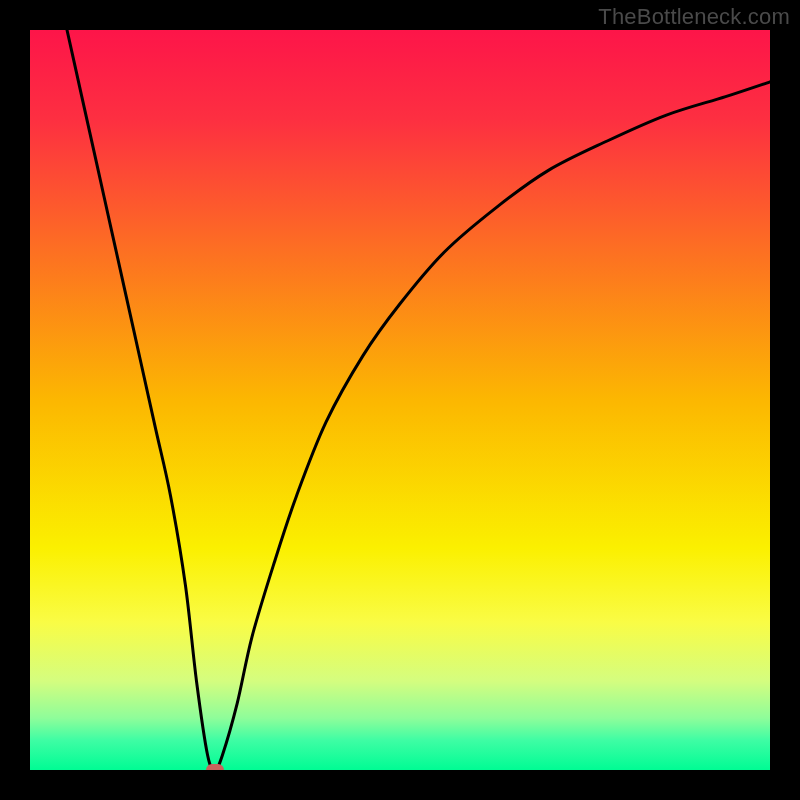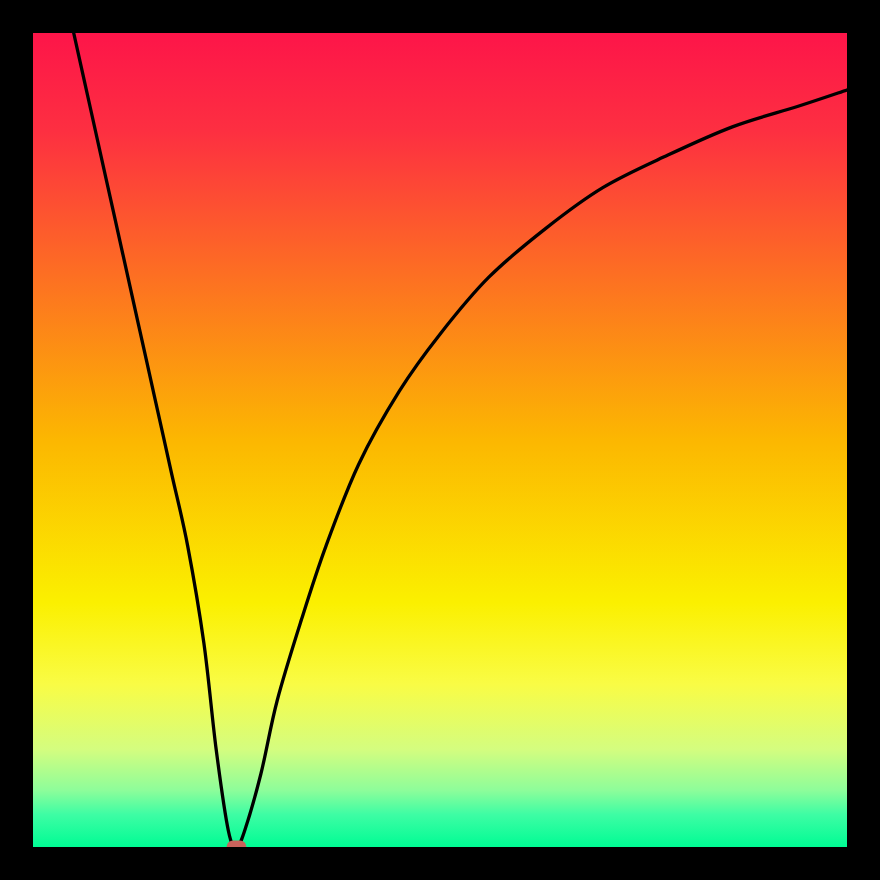--- a/index.html
+++ b/index.html
@@ -57,20 +57,21 @@
     background: #c9635c;
     border-radius: 7px;
     z-index: 6;
     transform: translate(-50%, -50%);
   }
 </style>
 </head>
 <body>
 
 <div class="frame">
+  <div class="watermark">TheBottleneck.com</div>
 
   <div class="plot-area">
     <svg class="gradient-bg" viewBox="0 0 740 740" preserveAspectRatio="none">
       <defs>
         <linearGradient id="bg-grad" x1="0" y1="0" x2="0" y2="1">
             <stop offset="0%" stop-color="#fd1549"></stop>
             <stop offset="12%" stop-color="#fd2f41"></stop>
             <stop offset="30%" stop-color="#fd7022"></stop>
             <stop offset="50%" stop-color="#fcb701"></stop>
             <stop offset="70%" stop-color="#fbf000"></stop>

